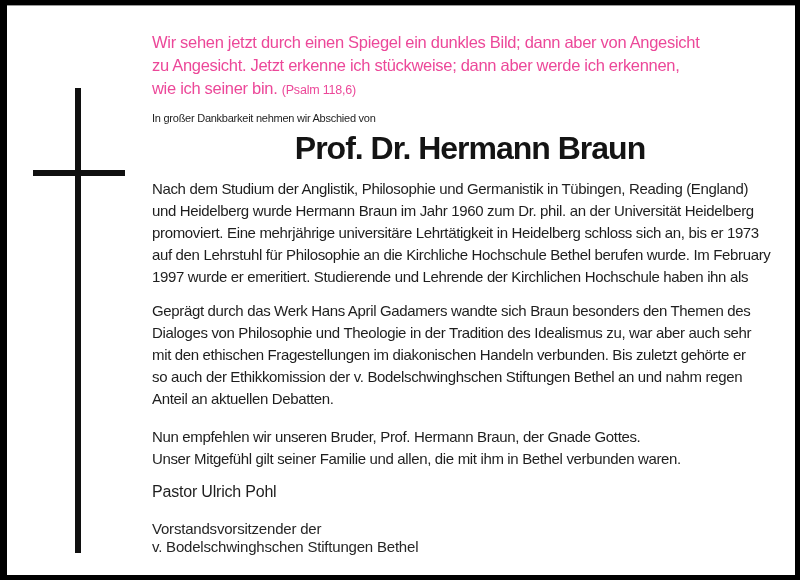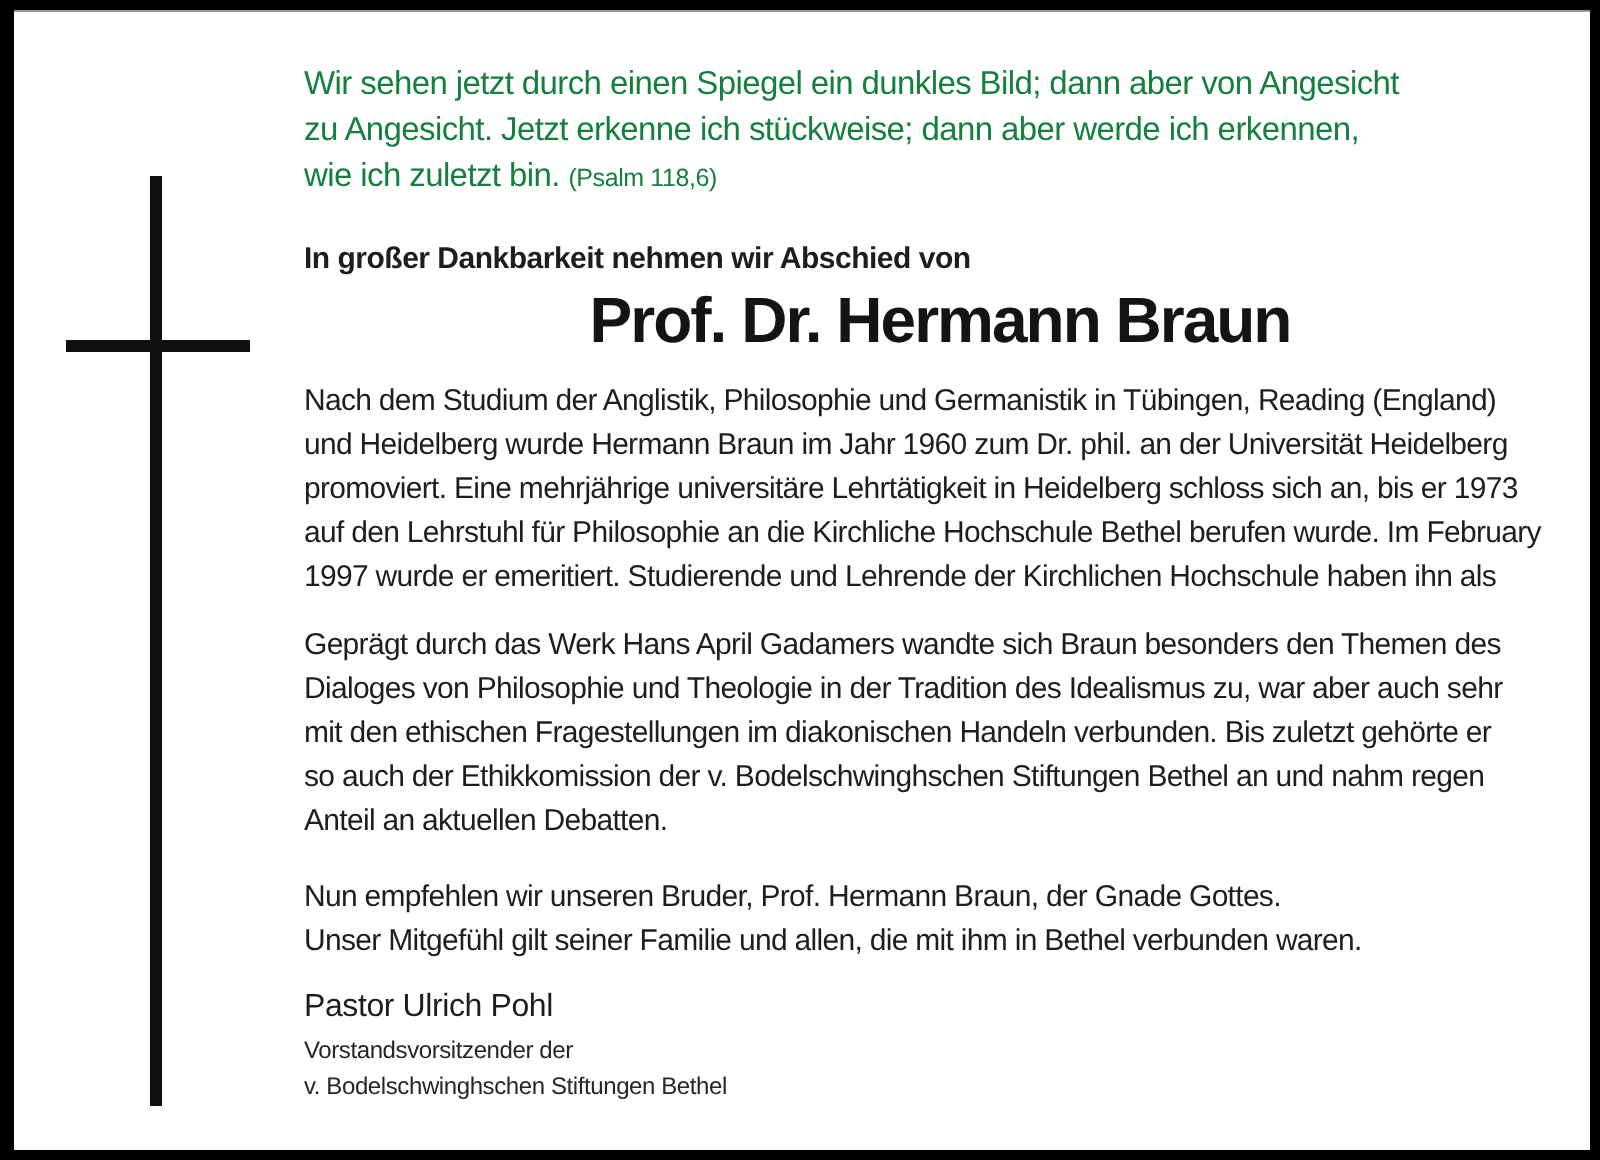--- a/index.html
+++ b/index.html
@@ -32,29 +32,28 @@
   .content {
     position: absolute;
     left: 145px; top: 26px;
     width: 636px;
   }
   .line { display: block; white-space: nowrap; }
   .quote {
     font-size: 16.5px;
     line-height: 23px;
     letter-spacing: -0.3px;
-    color: #15803d;
+    color: #ec4899;
   }
   .psalm { font-size: 12.5px; letter-spacing: -0.2px; }
   .intro {
-    margin-top: 19px;
-    font-size: 15px;
+    margin-top: 6px;
+    font-size: 11px;
     line-height: 20px;
     letter-spacing: -0.25px;
-    font-weight: bold;
   }
   .name {
     margin: 2px 0 0 0;
     font-size: 32px;
     line-height: 36px;
     font-weight: bold;
     letter-spacing: -1px;
     color: #141414;
     white-space: nowrap;
     text-align: center;
@@ -67,43 +66,43 @@
   }
   .closing { margin-top: 16px; }
   .sig-name {
     margin-top: 12px;
     font-size: 16px;
     line-height: 20px;
     font-weight: normal;
     letter-spacing: -0.2px;
   }
   .sig-role {
-    margin-top: 2px;
-    font-size: 12px;
+    margin-top: 18px;
+    font-size: 15px;
     line-height: 18px;
     letter-spacing: -0.2px;
     color: #262626;
   }
 </style>
 </head>
 <body>
 
 <div class="page">
 
   <div>
     <div class="cross-v"></div>
     <div class="cross-h"></div>
   </div>
 
   <div class="content">
 
     <div class="quote">
       <span class="line">Wir sehen jetzt durch einen Spiegel ein dunkles Bild; dann aber von Angesicht</span>
       <span class="line">zu Angesicht. Jetzt erkenne ich stückweise; dann aber werde ich erkennen,</span>
-      <span class="line"><span>wie ich zuletzt bin.</span> <span class="psalm">(Psalm 118,6)</span></span>
+      <span class="line"><span>wie ich seiner bin.</span> <span class="psalm">(Psalm 118,6)</span></span>
     </div>
 
     <div class="intro">In großer Dankbarkeit nehmen wir Abschied von</div>
 
     <h1 class="name">Prof. Dr. Hermann Braun</h1>
 
     <div class="para">
       <span class="line">Nach dem Studium der Anglistik, Philosophie und Germanistik in Tübingen, Reading (England)</span>
       <span class="line">und Heidelberg wurde Hermann Braun im Jahr 1960 zum Dr. phil. an der Universität Heidelberg</span>
       <span class="line">promoviert. Eine mehrjährige universitäre Lehrtätigkeit in Heidelberg schloss sich an, bis er 1973</span>

